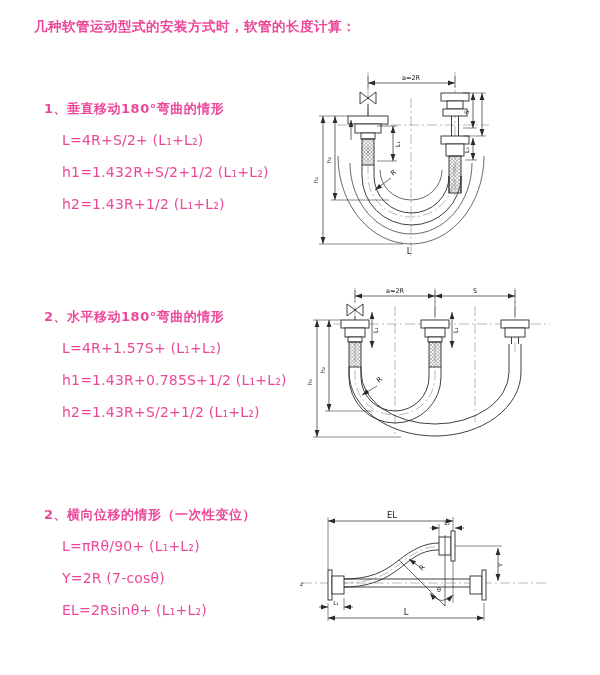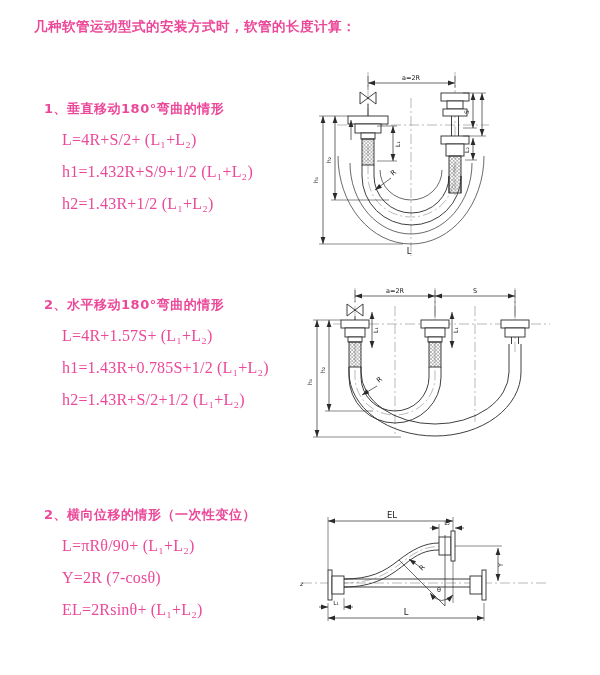--- a/index.html
+++ b/index.html
@@ -1,23 +1,23 @@
 <!DOCTYPE html>
 <html><head>
 <meta charset="utf-8">
 <style>
   html,body{margin:0;padding:0;}
   .page{position:relative;width:600px;height:675px;background:#ffffff;overflow:hidden;
         font-family:"DejaVu Sans",sans-serif;color:#ec4899;}
   .title{position:absolute;left:34px;top:18px;font-size:13.5px;font-weight:bold;letter-spacing:0.5px;}
   .sec{position:absolute;left:44px;}
-  #sec1{top:100px;} #sec2{top:296px;} #sec3{top:506px;}
+  #sec1{top:100px;} #sec2{top:308px;} #sec3{top:506px;}
   .heading{font-size:13px;font-weight:bold;letter-spacing:0.5px;margin:0 6px 13px 0;}
   .formulas{padding-left:18px;}
-  .formulas p{margin:0 0 14px 0;font-size:16px;line-height:18px;letter-spacing:0.2px;font-family:Liberation Serif, serif;}
+  .formulas p{margin:0 0 14px 0;font-size:14px;line-height:18px;letter-spacing:0.2px;}
   svg{position:absolute;}
   #d1{left:305px;top:68px;} #d2{left:305px;top:282px;} #d3{left:298px;top:503px;}
   svg text{fill:#1a1a1a;font-family:"DejaVu Sans",sans-serif;}
   .ln{stroke:#2a2a2a;stroke-width:0.9;fill:none;}
   .thin{stroke:#2a2a2a;stroke-width:0.7;fill:none;}
   .dim{stroke:#2a2a2a;stroke-width:0.7;fill:none;}
   .ext{stroke:#2a2a2a;stroke-width:0.55;fill:none;}
   .cl{stroke:#8a8a8a;stroke-width:0.6;fill:none;stroke-dasharray:10 3 2 3;}
   .fit{fill:#ffffff;stroke:#2a2a2a;stroke-width:0.9;}
   .hx{fill:url(#hx);stroke:#2a2a2a;stroke-width:0.9;}
@@ -26,21 +26,21 @@
 <body>
 
 <div class="page">
 
   <div class="title">几种软管运动型式的安装方式时，软管的长度计算：</div>
 
   <div class="sec" id="sec1">
     <div class="heading">1、垂直移动180°弯曲的情形</div>
     <div class="formulas">
       <p>L=4R+S/2+ (L₁+L₂)</p>
-      <p>h1=1.432R+S/9+1/2 (L₁+L₂)</p>
+      <p>h1=1.432R+S/2+1/2 (L₁+L₂)</p>
       <p>h2=1.43R+1/2 (L₁+L₂)</p>
     </div>
   </div>
 
   <div class="sec" id="sec2">
     <div class="heading">2、水平移动180°弯曲的情形</div>
     <div class="formulas">
       <p>L=4R+1.57S+ (L₁+L₂)</p>
       <p>h1=1.43R+0.785S+1/2 (L₁+L₂)</p>
       <p>h2=1.43R+S/2+1/2 (L₁+L₂)</p>

